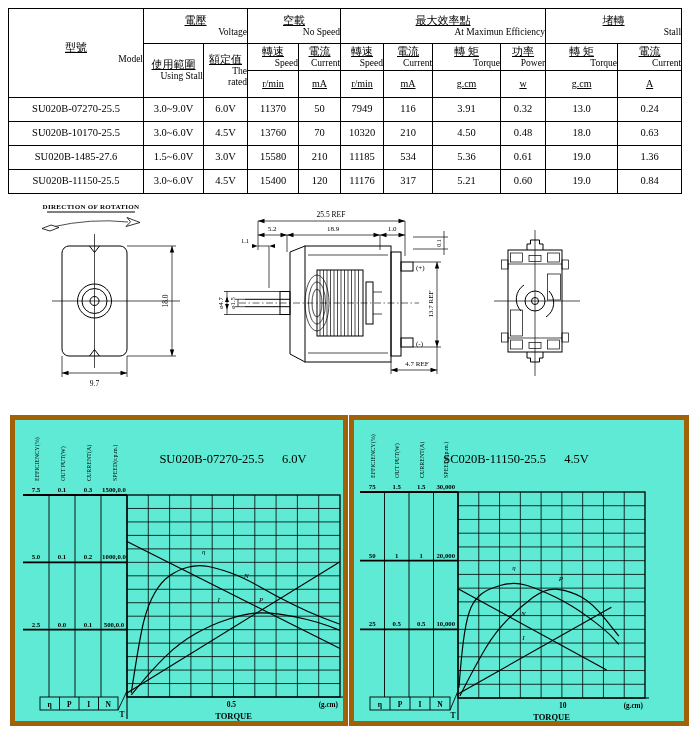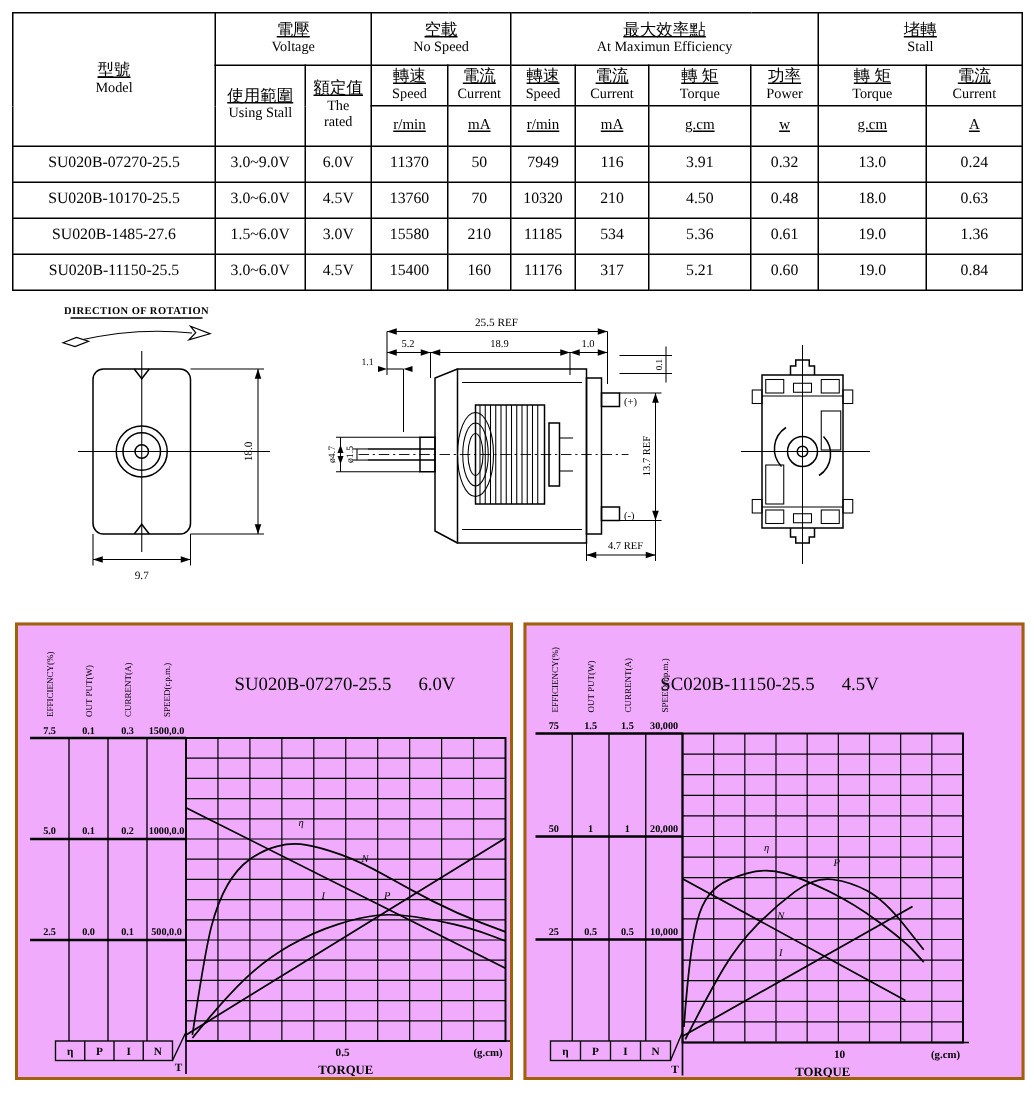--- a/index.html
+++ b/index.html
@@ -2,35 +2,35 @@
 <html><head>
 <meta charset="utf-8">
 <style>
   html,body{margin:0;padding:0;background:#fff;}
   .page{position:relative;width:689px;height:730px;background:#ffffff;
         font-family:"Liberation Serif","DejaVu Serif",serif;color:#000;overflow:hidden;}
   
   table.spec{position:absolute;left:8px;top:8px;width:673px;border-collapse:collapse;table-layout:fixed;}
   table.spec td{border:1px solid #000;text-align:center;vertical-align:middle;padding:0;line-height:1.18;overflow:hidden;}
   .zh{font-size:11px;text-decoration:underline;}
-  .en{font-size:9.5px;}
+  .en{font-size:9.5px;text-align:right;}
   .unit{font-size:10px;}
   tr.r1 td{height:34px;}
   tr.r2 td{height:26px;}
   tr.r3 td{height:26px;text-decoration:underline;}
   tbody td{height:23px;font-size:10.5px;}
   
   svg.abs{position:absolute;overflow:visible;}
   .ln{stroke:#000;stroke-width:1;fill:none;}
   .thin{stroke:#000;stroke-width:0.7;fill:none;}
   .cl{stroke:#000;stroke-width:0.6;fill:none;stroke-dasharray:7 2.5 1.5 2.5;}
   svg text{fill:#000;font-family:"Liberation Serif","DejaVu Serif",serif;}
   .dtxt{font-weight:bold;letter-spacing:0.3px;}
   
-  .chart-box{position:absolute;border:2px solid #a16207;background:#f0abfc;}
+  .chart-box{position:absolute;border:5px solid #a16207;background:#5eead4;}
 </style>
 </head>
 <body>
 
 <div class="page">
 
   <table class="spec">
     <colgroup>
       <col style="width:135px">
         <col style="width:60px">
@@ -159,21 +159,21 @@
           <td>5.36</td>
           <td>0.61</td>
           <td>19.0</td>
           <td>1.36</td>
         </tr>
         <tr>
           <td>SU020B-11150-25.5</td>
           <td>3.0~6.0V</td>
           <td>4.5V</td>
           <td>15400</td>
-          <td>160</td>
+          <td>120</td>
           <td>11176</td>
           <td>317</td>
           <td>5.21</td>
           <td>0.60</td>
           <td>19.0</td>
           <td>0.84</td>
         </tr>
       </tbody>
   </table>
 

